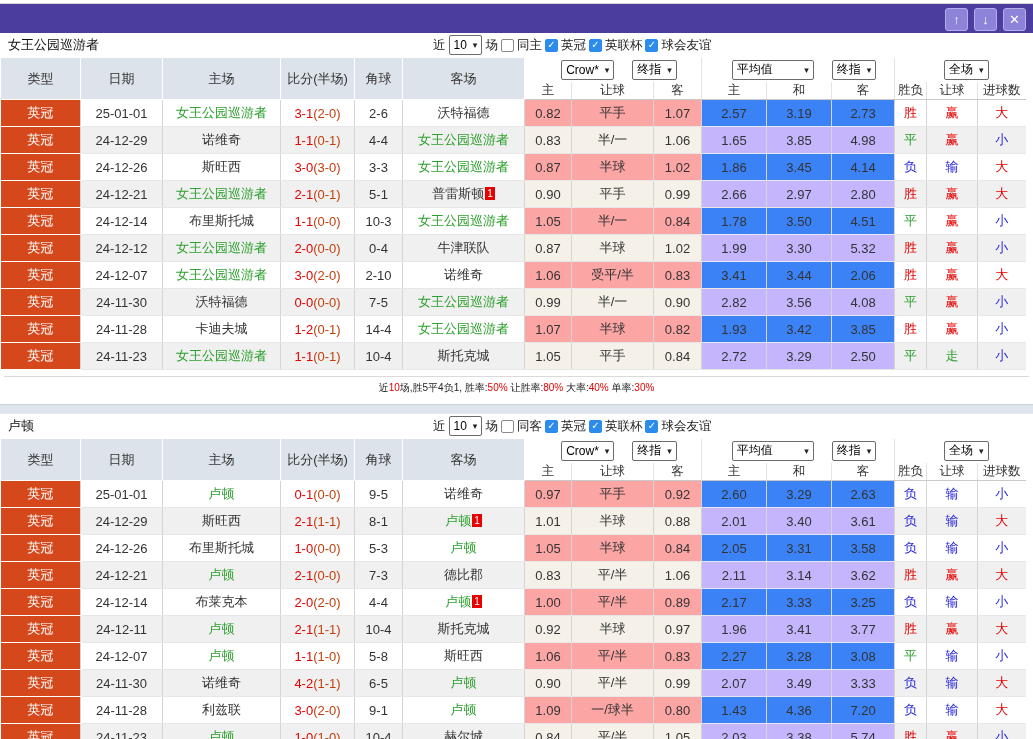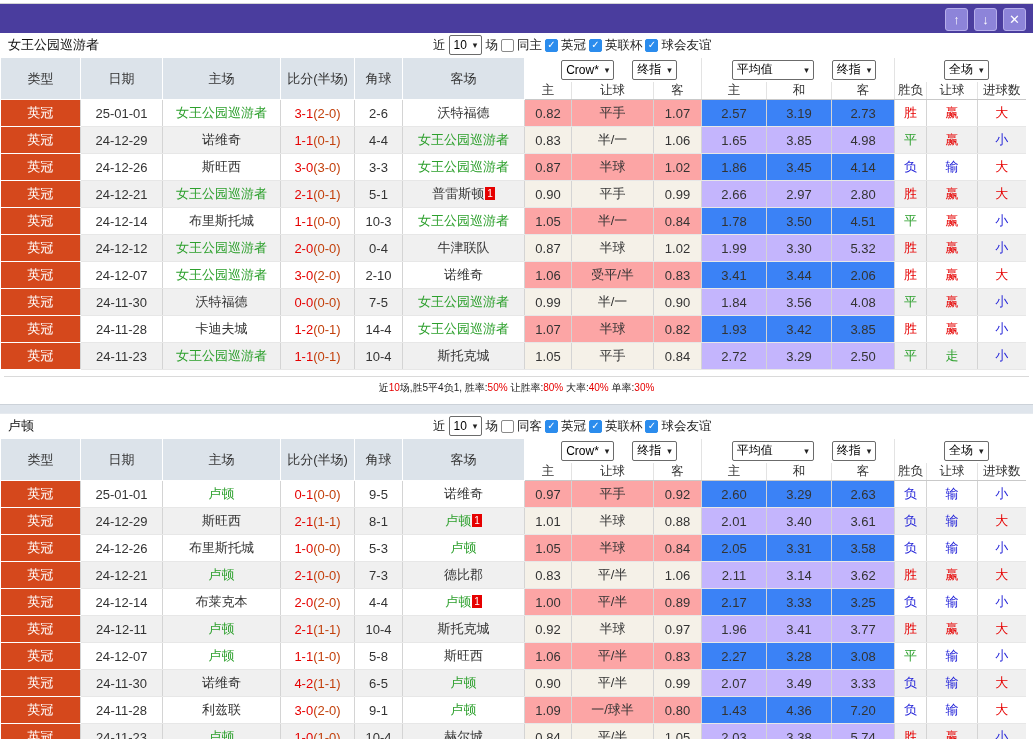--- a/index.html
+++ b/index.html
@@ -297,21 +297,21 @@
       <tr class="stripe">
         <td class="type">英冠</td>
         <td class="plain">24-11-30</td>
         <td class="plain"><span>沃特福德</span></td>
         <td class="plain"><span class="score-ft">0-0</span><span class="score-ht">(0-0)</span></td>
         <td class="plain">7-5</td>
         <td class="plain"><span class="t-green">女王公园巡游者</span></td>
         <td class="odds">0.99</td>
         <td class="odds">半/一</td>
         <td class="odds">0.90</td>
-        <td class="avg">1.84</td>
+        <td class="avg">2.82</td>
         <td class="avg">3.56</td>
         <td class="avg">4.08</td>
         <td class="plain c-g">平</td>
         <td class="plain c-r">赢</td>
         <td class="plain c-b">小</td>
       </tr>
       <tr>
         <td class="type">英冠</td>
         <td class="plain">24-11-28</td>
         <td class="plain"><span>卡迪夫城</span></td>

